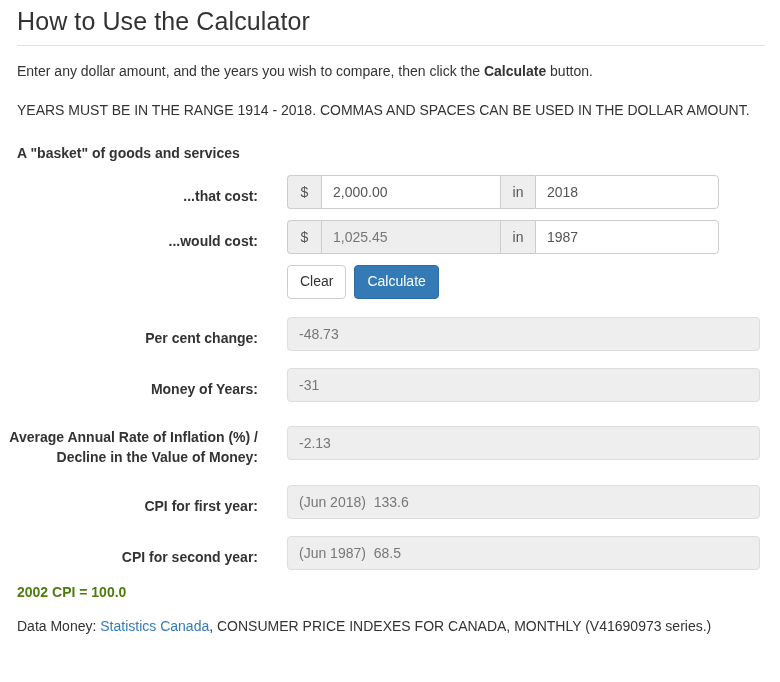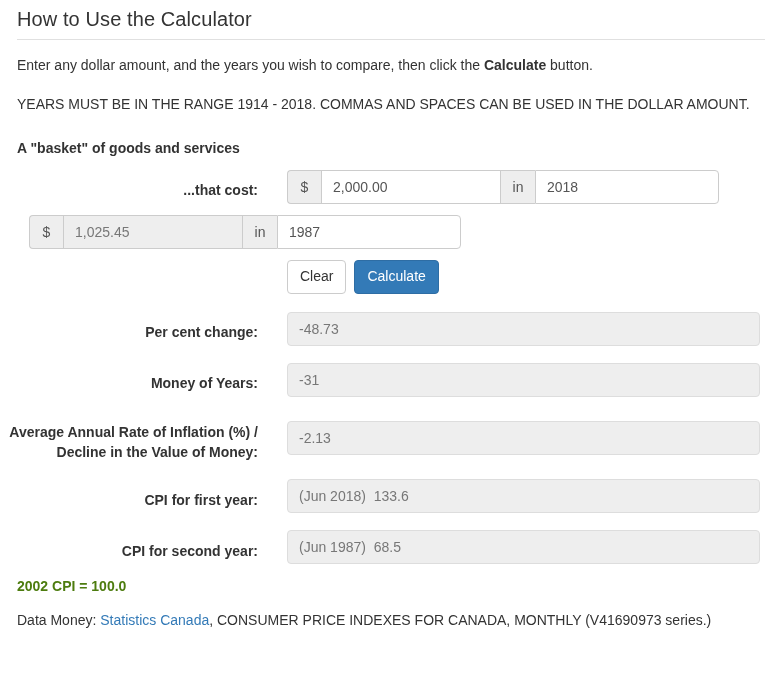--- a/index.html
+++ b/index.html
@@ -20,21 +20,21 @@
     width: 780px;
     height: 682px;
     padding: 0;
     box-sizing: border-box;
   }
 
   
   .page-title {
     margin: 0;
     padding: 8px 0 9px 17px;
-    font-size: 20px;
+    font-size: 25px;
     font-weight: normal;
     line-height: 1.1;
     color: #333333;
     letter-spacing: 0.1px;
   }
   .title-rule {
     height: 1px;
     background: #e0e0e0;
     margin: 0 15px 0 17px;
   }
@@ -229,20 +229,21 @@
         <div class="input-group">
           <span class="addon left">$</span>
           <input class="field amount" type="text" value="2,000.00" style="">
           <span class="addon mid">in</span>
           <input class="field year" type="text" value="2018" style="">
         </div>
       </div>
     </div>
 
     <div class="form-row">
+      <div class="form-label">...would cost:</div>
       <div class="form-control-area">
         <div class="input-group">
           <span class="addon left">$</span>
           <input class="field amount disabled" type="text" readonly="" value="1,025.45" style="">
           <span class="addon mid">in</span>
           <input class="field year" type="text" value="1987" style="">
         </div>
       </div>
     </div>
 

